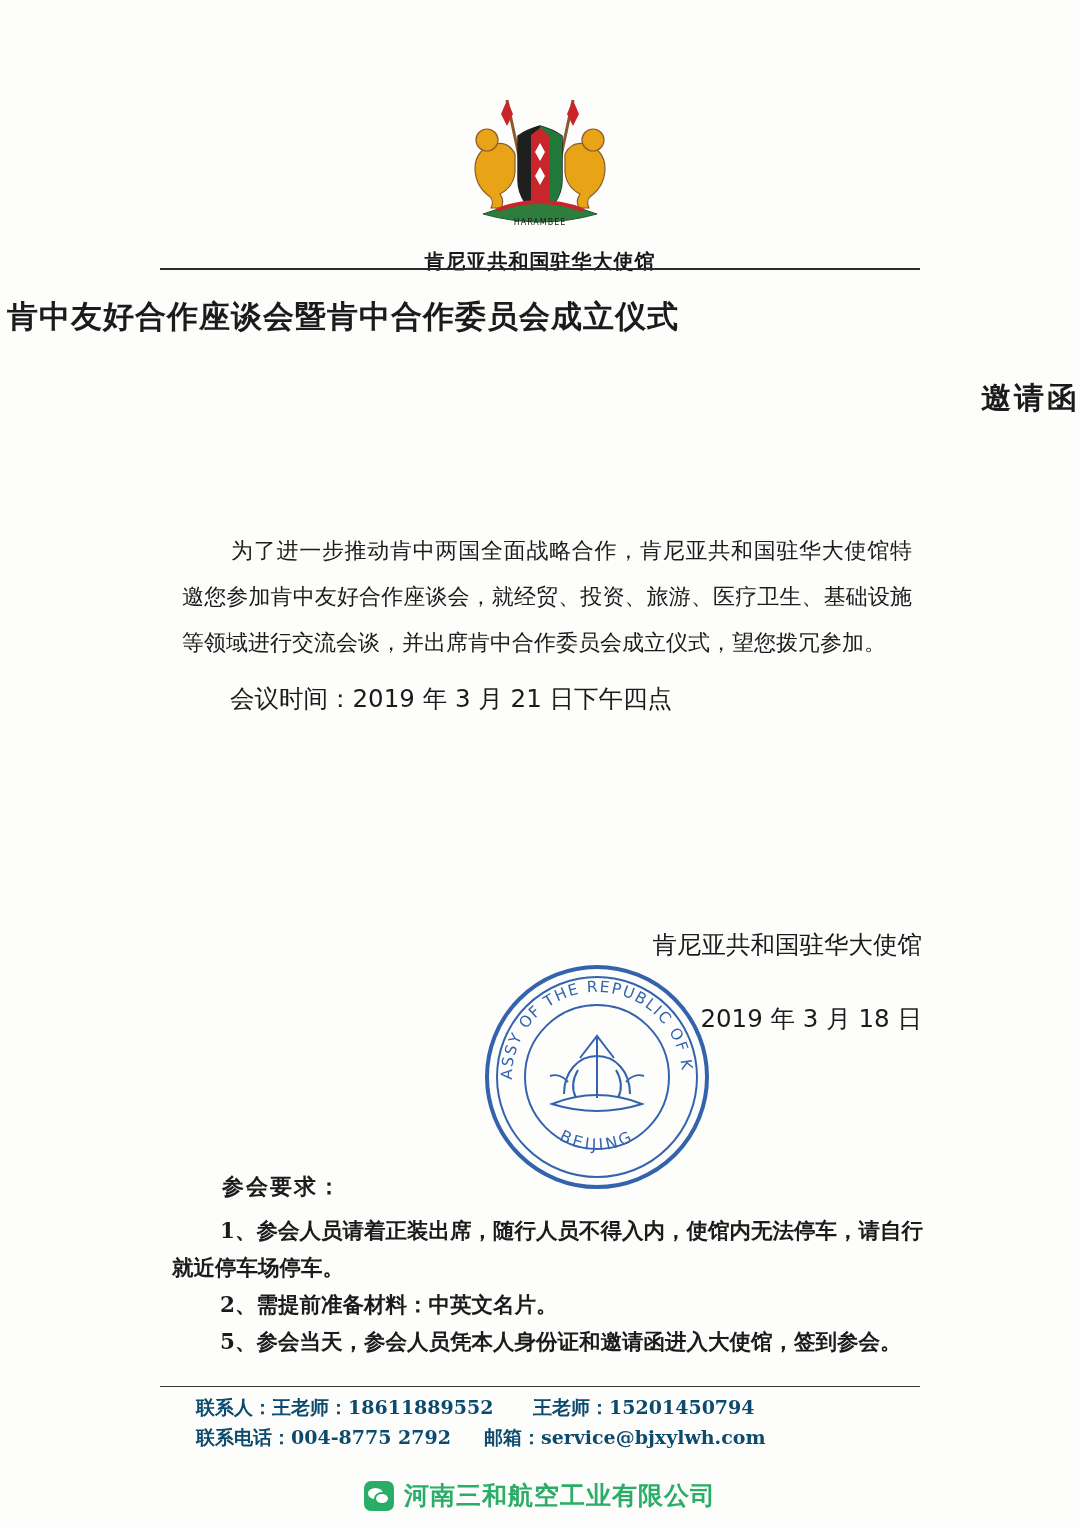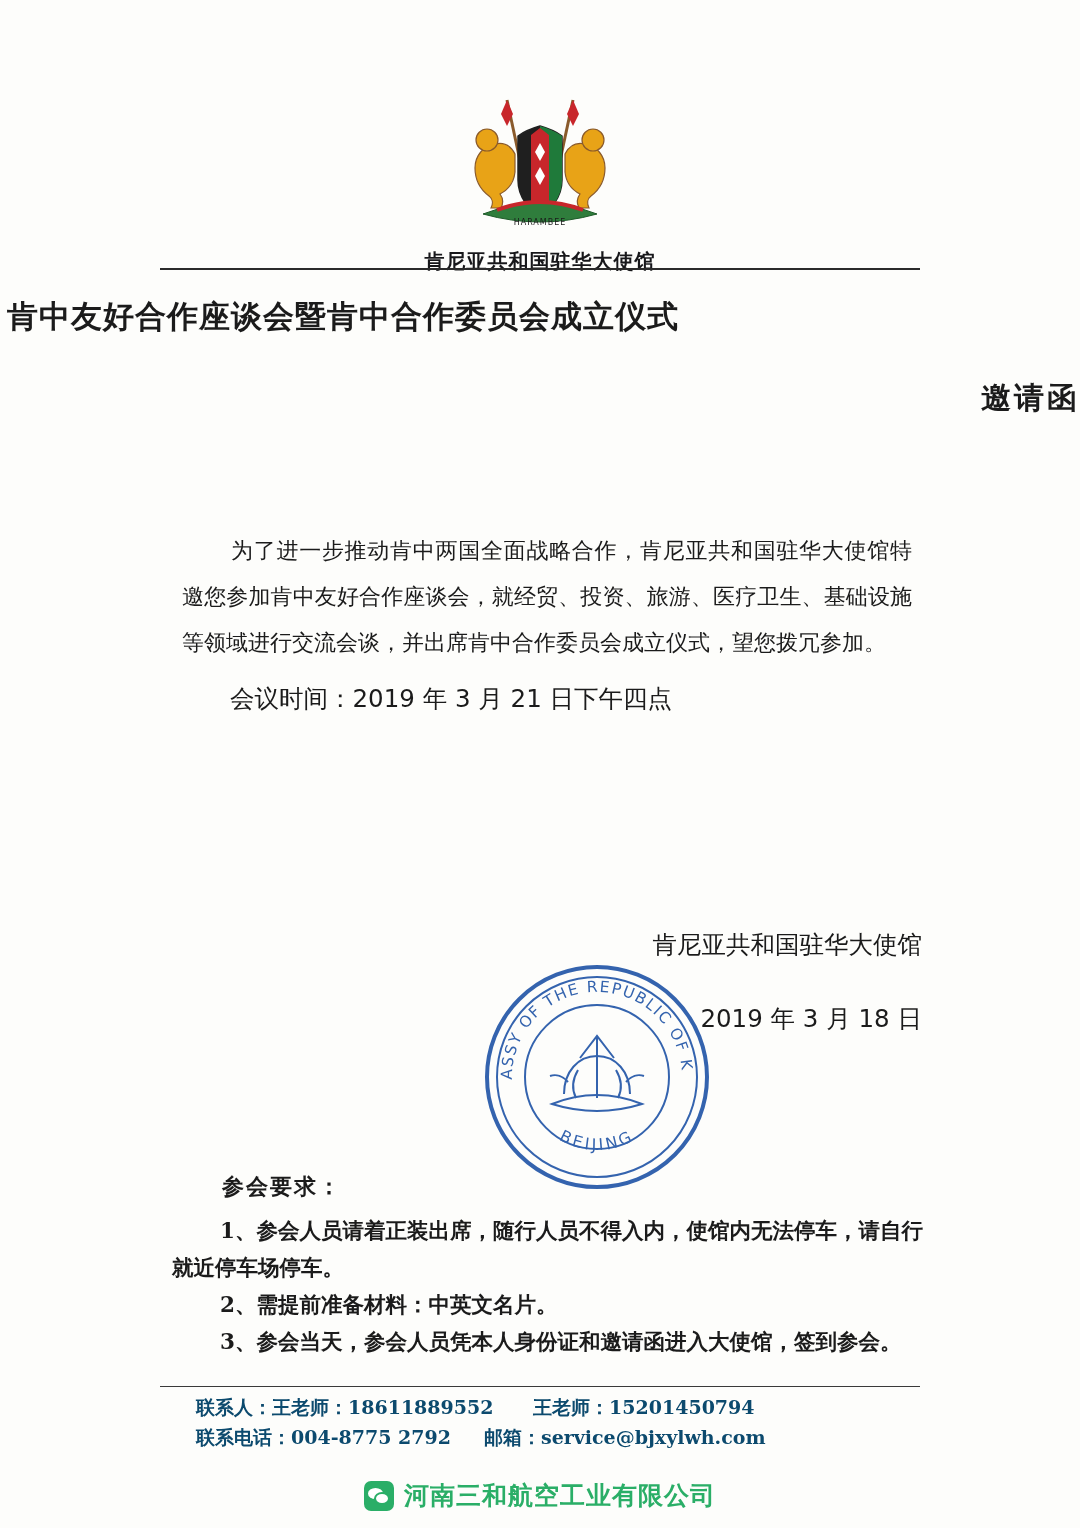--- a/index.html
+++ b/index.html
@@ -307,21 +307,21 @@
         <path d="M86 120 c-5 -6 -12 -8 -18 -6"></path>
         <path d="M144 120 c5 -6 12 -8 18 -6"></path>
       </g>
     </svg>
   </div>
 
   <div class="req-head">参会要求：</div>
   <div class="req-list">
     <div class="item">1、参会人员请着正装出席，随行人员不得入内，使馆内无法停车，请自行就近停车场停车。</div>
     <div class="item">2、需提前准备材料：中英文名片。</div>
-    <div class="item">3、参会当天，参会人员凭本人身份证和邀请函进入大使馆，签到参会。</div>
+    <div class="item">5、参会当天，参会人员凭本人身份证和邀请函进入大使馆，签到参会。</div>
   </div>
 
   <div class="rule bottom"></div>
 
   <div class="contacts">
     <div class="row">联系人：王老师：18611889552      王老师：15201450794</div>
     <div class="row">联系电话：004-8775 2792     邮箱：service@bjxylwh.com</div>
   </div>
 
   <div class="brand">

